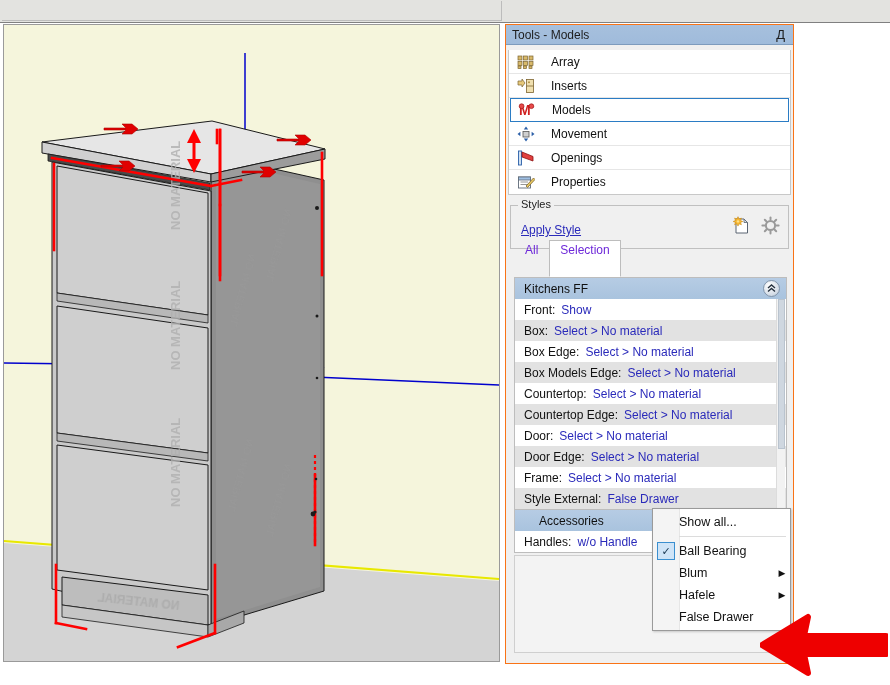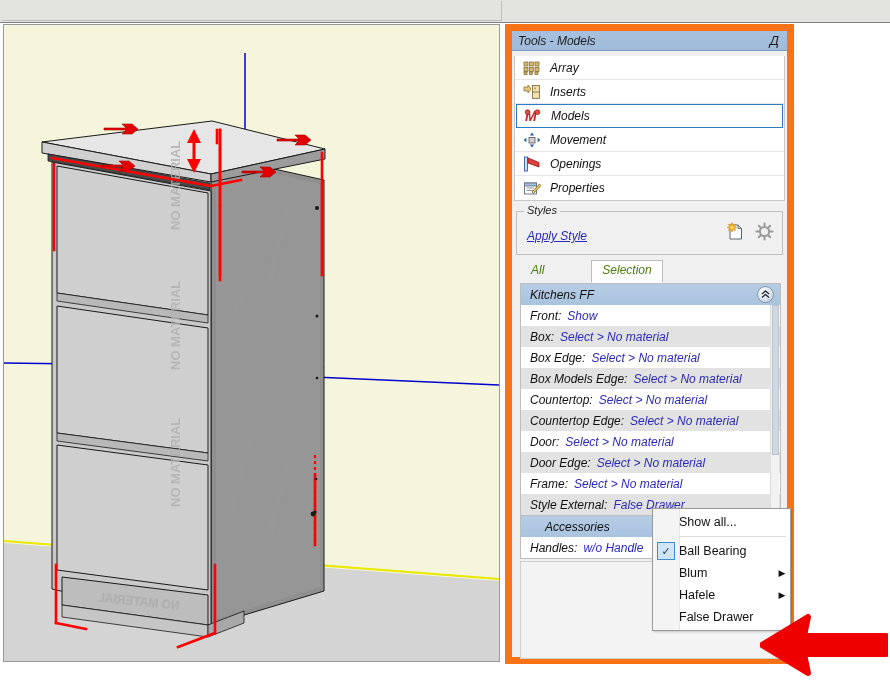--- a/index.html
+++ b/index.html
@@ -28,23 +28,22 @@
     background:#f5f5dc;
     overflow:hidden;
     border:1px solid #9a9a9a;
     box-sizing:border-box;
   }
   #viewport svg{display:block;}
   
   #tool-panel{
     position:absolute;left:505px;top:24px;width:289px;height:640px;
     background:#f0f0f0;
-    border:7px solid #f97316;
-    box-sizing:border-box;
-    font-style:italic;
+    border:1px solid #f97316;
+    box-sizing:border-box;
   }
   #panel-titlebar{
     position:relative;height:20px;
     background:linear-gradient(to bottom,#a7c0dd,#9fbbdb);
     border-bottom:1px solid #7d9bbd;
     display:flex;align-items:center;
     padding:0 6px;
     box-sizing:border-box;
   }
   #panel-title{font-size:12px;color:#1d1d1d;flex:1;}
@@ -57,20 +56,21 @@
     border:1px solid #c8c8c8;
     border-top:none;
     box-sizing:border-box;
   }
   .tool-row{
     display:flex;align-items:center;height:24px;
     padding-left:8px;
     font-size:12px;color:#111;
     border-bottom:1px solid #e6e6e6;
     box-sizing:border-box;
+    gap:7px;
   }
   .tool-row:last-child{border-bottom:none;}
   .tool-row.selected{
     border:1px solid #2b7cc4;
     background:#ffffff;
     margin:0 1px;
     padding-left:7px;
   }
   .tool-ico{width:18px;height:16px;margin-right:9px;flex:none;position:relative;}
   .tool-label{white-space:nowrap;}
@@ -93,27 +93,27 @@
     font-size:12px;color:#2a2aba;
   }
   #styles-icons{position:absolute;right:8px;top:10px;display:flex;gap:10px;align-items:center;}
 
   
   #tabs{
     margin:9px 6px 0 8px;height:19px;position:relative;
     display:flex;align-items:flex-end;
   }
   .tab{
-    font-size:12px;color:#4d7c0f;padding:1px 10px 4px 10px;
+    font-size:12px;color:#6d28d9;padding:1px 10px 18px 10px;
     border:1px solid transparent;
     box-sizing:border-box;line-height:16px;
   }
   .tab.active{
     background:#ffffff;border:1px solid #bdbdbd;border-bottom:1px solid #ffffff;
-    position:relative;z-index:2;margin-left:36px;
+    position:relative;z-index:2;
   }
 
   
   #mat-wrap{
     margin:0 6px 0 8px;
     border:1px solid #bdbdbd;
     background:#ffffff;
     box-sizing:border-box;
     position:relative;
   }

